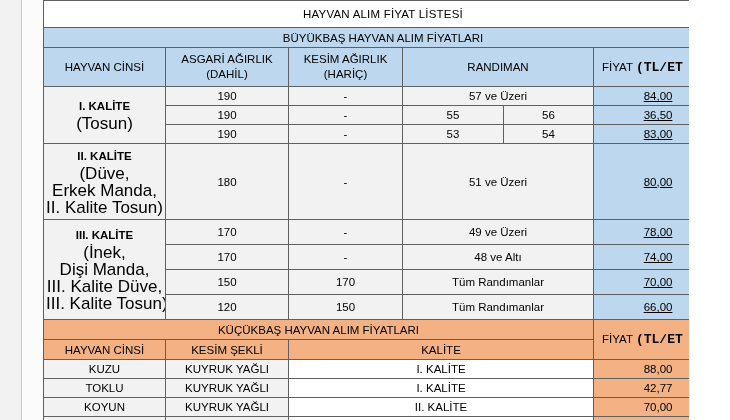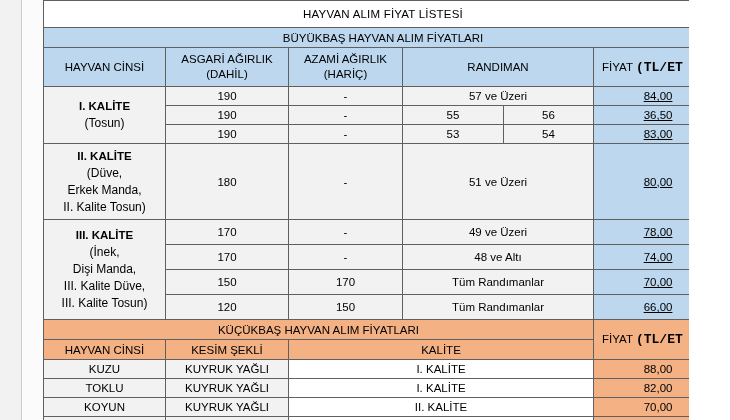--- a/index.html
+++ b/index.html
@@ -114,21 +114,21 @@
     line-height: 17px;
     font-size: 11.5px;
   }
   .cat-cell .cat-main {
     font-weight: bold;
     font-size: 11.5px;
     display: block;
   }
   .cat-cell .cat-sub {
     display: block;
-    font-size: 12px;
+    font-size: 17px;
   }
   .data-cell { font-size: 11.5px; }
   .small-unit { font-size: 13px; font-weight: bold; letter-spacing: 0; font-family: Liberation Mono, monospace; }
   .cell-left {
     text-align: left;
     padding-left: 4px;
     font-size: 11.5px;
   }
   .white-cell { background: #ffffff !important; }
   .row-r { height: 19px; }
@@ -161,21 +161,21 @@
           <td class="band-blue" colspan="6">BÜYÜKBAŞ HAYVAN ALIM FİYATLARI</td>
         </tr>
 
         <tr>
           <td class="hdr-blue" rowspan="1">HAYVAN CİNSİ</td>
           <td class="hdr-blue">
             <span>ASGARİ AĞIRLIK</span><br>
             <span>(DAHİL)</span>
           </td>
           <td class="hdr-blue">
-            <span>AZAMİ AĞIRLIK</span><br>
+            <span>KESİM AĞIRLIK</span><br>
             <span>(HARİÇ)</span>
           </td>
           <td class="hdr-blue" colspan="2">RANDIMAN</td>
           <td class="hdr-blue">
             <span>FİYAT</span>
             <span class="small-unit">(TL/ET KG)</span>
           </td>
         </tr>
 
         </tbody>
@@ -269,21 +269,21 @@
           <tr class="row-r">
             <td class="cell-left">KUZU</td>
             <td class="data-cell">KUYRUK YAĞLI</td>
             <td class="data-cell white-cell" colspan="3">I. KALİTE</td>
             <td class="price-orange">88,00</td>
           </tr>
           <tr class="row-r">
             <td class="cell-left">TOKLU</td>
             <td class="data-cell">KUYRUK YAĞLI</td>
             <td class="data-cell white-cell" colspan="3">I. KALİTE</td>
-            <td class="price-orange">82,00</td>
+            <td class="price-orange">42,77</td>
           </tr>
           <tr class="row-r">
             <td class="cell-left">KOYUN</td>
             <td class="data-cell">KUYRUK YAĞLI</td>
             <td class="data-cell white-cell" colspan="3">II. KALİTE</td>
             <td class="price-orange">70,00</td>
           </tr>
           <tr class="row-r">
             <td class="cell-left">OĞLAK</td>
             <td class="data-cell"></td>

